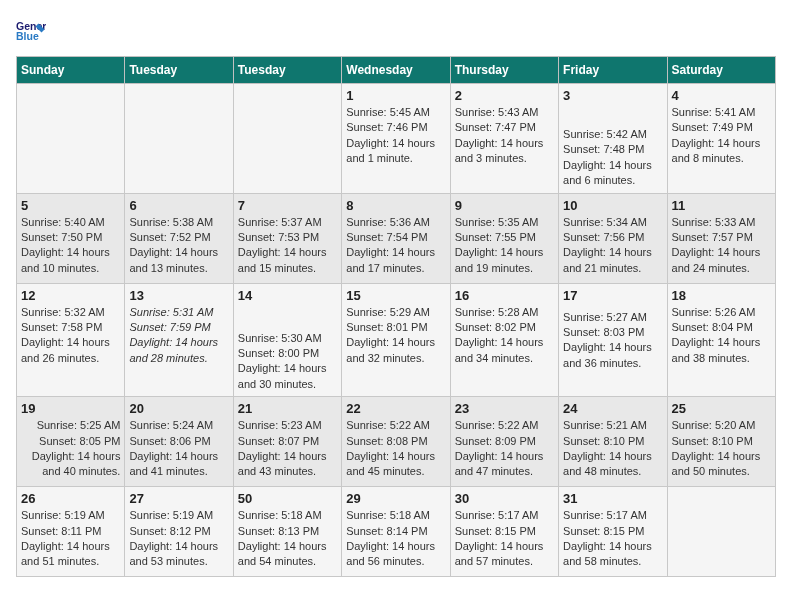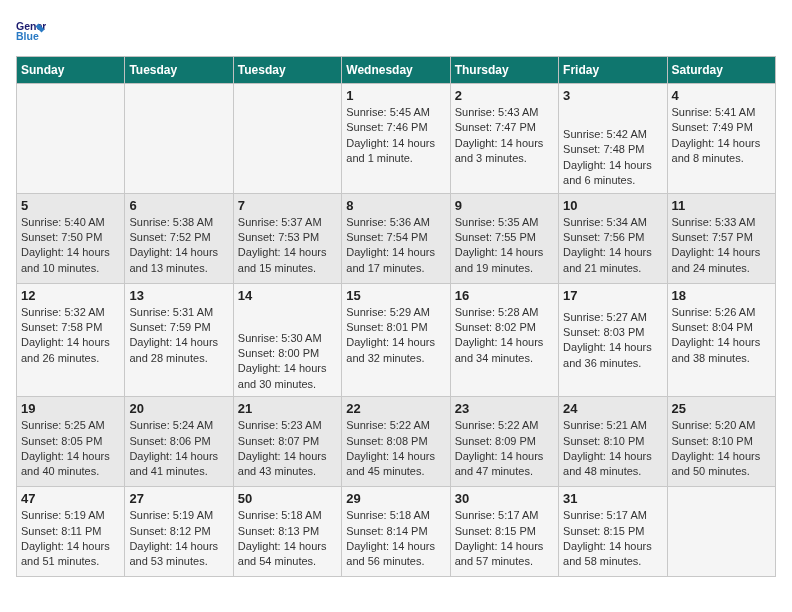--- a/index.html
+++ b/index.html
@@ -206,21 +206,21 @@
       <tr>
         <td>
           <span class="day-number">12</span>
           <div class="day-info" style="white-space: pre-line;">Sunrise: 5:32 AM
 Sunset: 7:58 PM
 Daylight: 14 hours
 and 26 minutes.</div>
         </td>
         <td>
           <span class="day-number">13</span>
-          <div class="day-info" style="white-space: pre-line;">Sunrise: 5:31 AM
+          <div class="day-info" style="white-space: pre-line; font-style: italic;">Sunrise: 5:31 AM
 Sunset: 7:59 PM
 Daylight: 14 hours
 and 28 minutes.</div>
         </td>
         <td>
           <span class="day-number">14</span>
           <div class="day-info" style="white-space: pre-line; margin-top: 28px;">Sunrise: 5:30 AM
 Sunset: 8:00 PM
 Daylight: 14 hours
 and 30 minutes.</div>
@@ -250,21 +250,21 @@
           <span class="day-number">18</span>
           <div class="day-info" style="white-space: pre-line;">Sunrise: 5:26 AM
 Sunset: 8:04 PM
 Daylight: 14 hours
 and 38 minutes.</div>
         </td>
       </tr>
       <tr>
         <td>
           <span class="day-number">19</span>
-          <div class="day-info" style="white-space: pre-line;">Sunrise: 5:25 AM
+          <div class="day-info" style="white-space: pre-line; text-align: right;">Sunrise: 5:25 AM
 Sunset: 8:05 PM
 Daylight: 14 hours
 and 40 minutes.</div>
         </td>
         <td>
           <span class="day-number">20</span>
           <div class="day-info" style="white-space: pre-line;">Sunrise: 5:24 AM
 Sunset: 8:06 PM
 Daylight: 14 hours
 and 41 minutes.</div>
@@ -300,21 +300,21 @@
         <td>
           <span class="day-number">25</span>
           <div class="day-info" style="white-space: pre-line;">Sunrise: 5:20 AM
 Sunset: 8:10 PM
 Daylight: 14 hours
 and 50 minutes.</div>
         </td>
       </tr>
       <tr>
         <td>
-          <span class="day-number">47</span>
+          <span class="day-number">26</span>
           <div class="day-info" style="white-space: pre-line;">Sunrise: 5:19 AM
 Sunset: 8:11 PM
 Daylight: 14 hours
 and 51 minutes.</div>
         </td>
         <td>
           <span class="day-number">27</span>
           <div class="day-info" style="white-space: pre-line;">Sunrise: 5:19 AM
 Sunset: 8:12 PM
 Daylight: 14 hours

